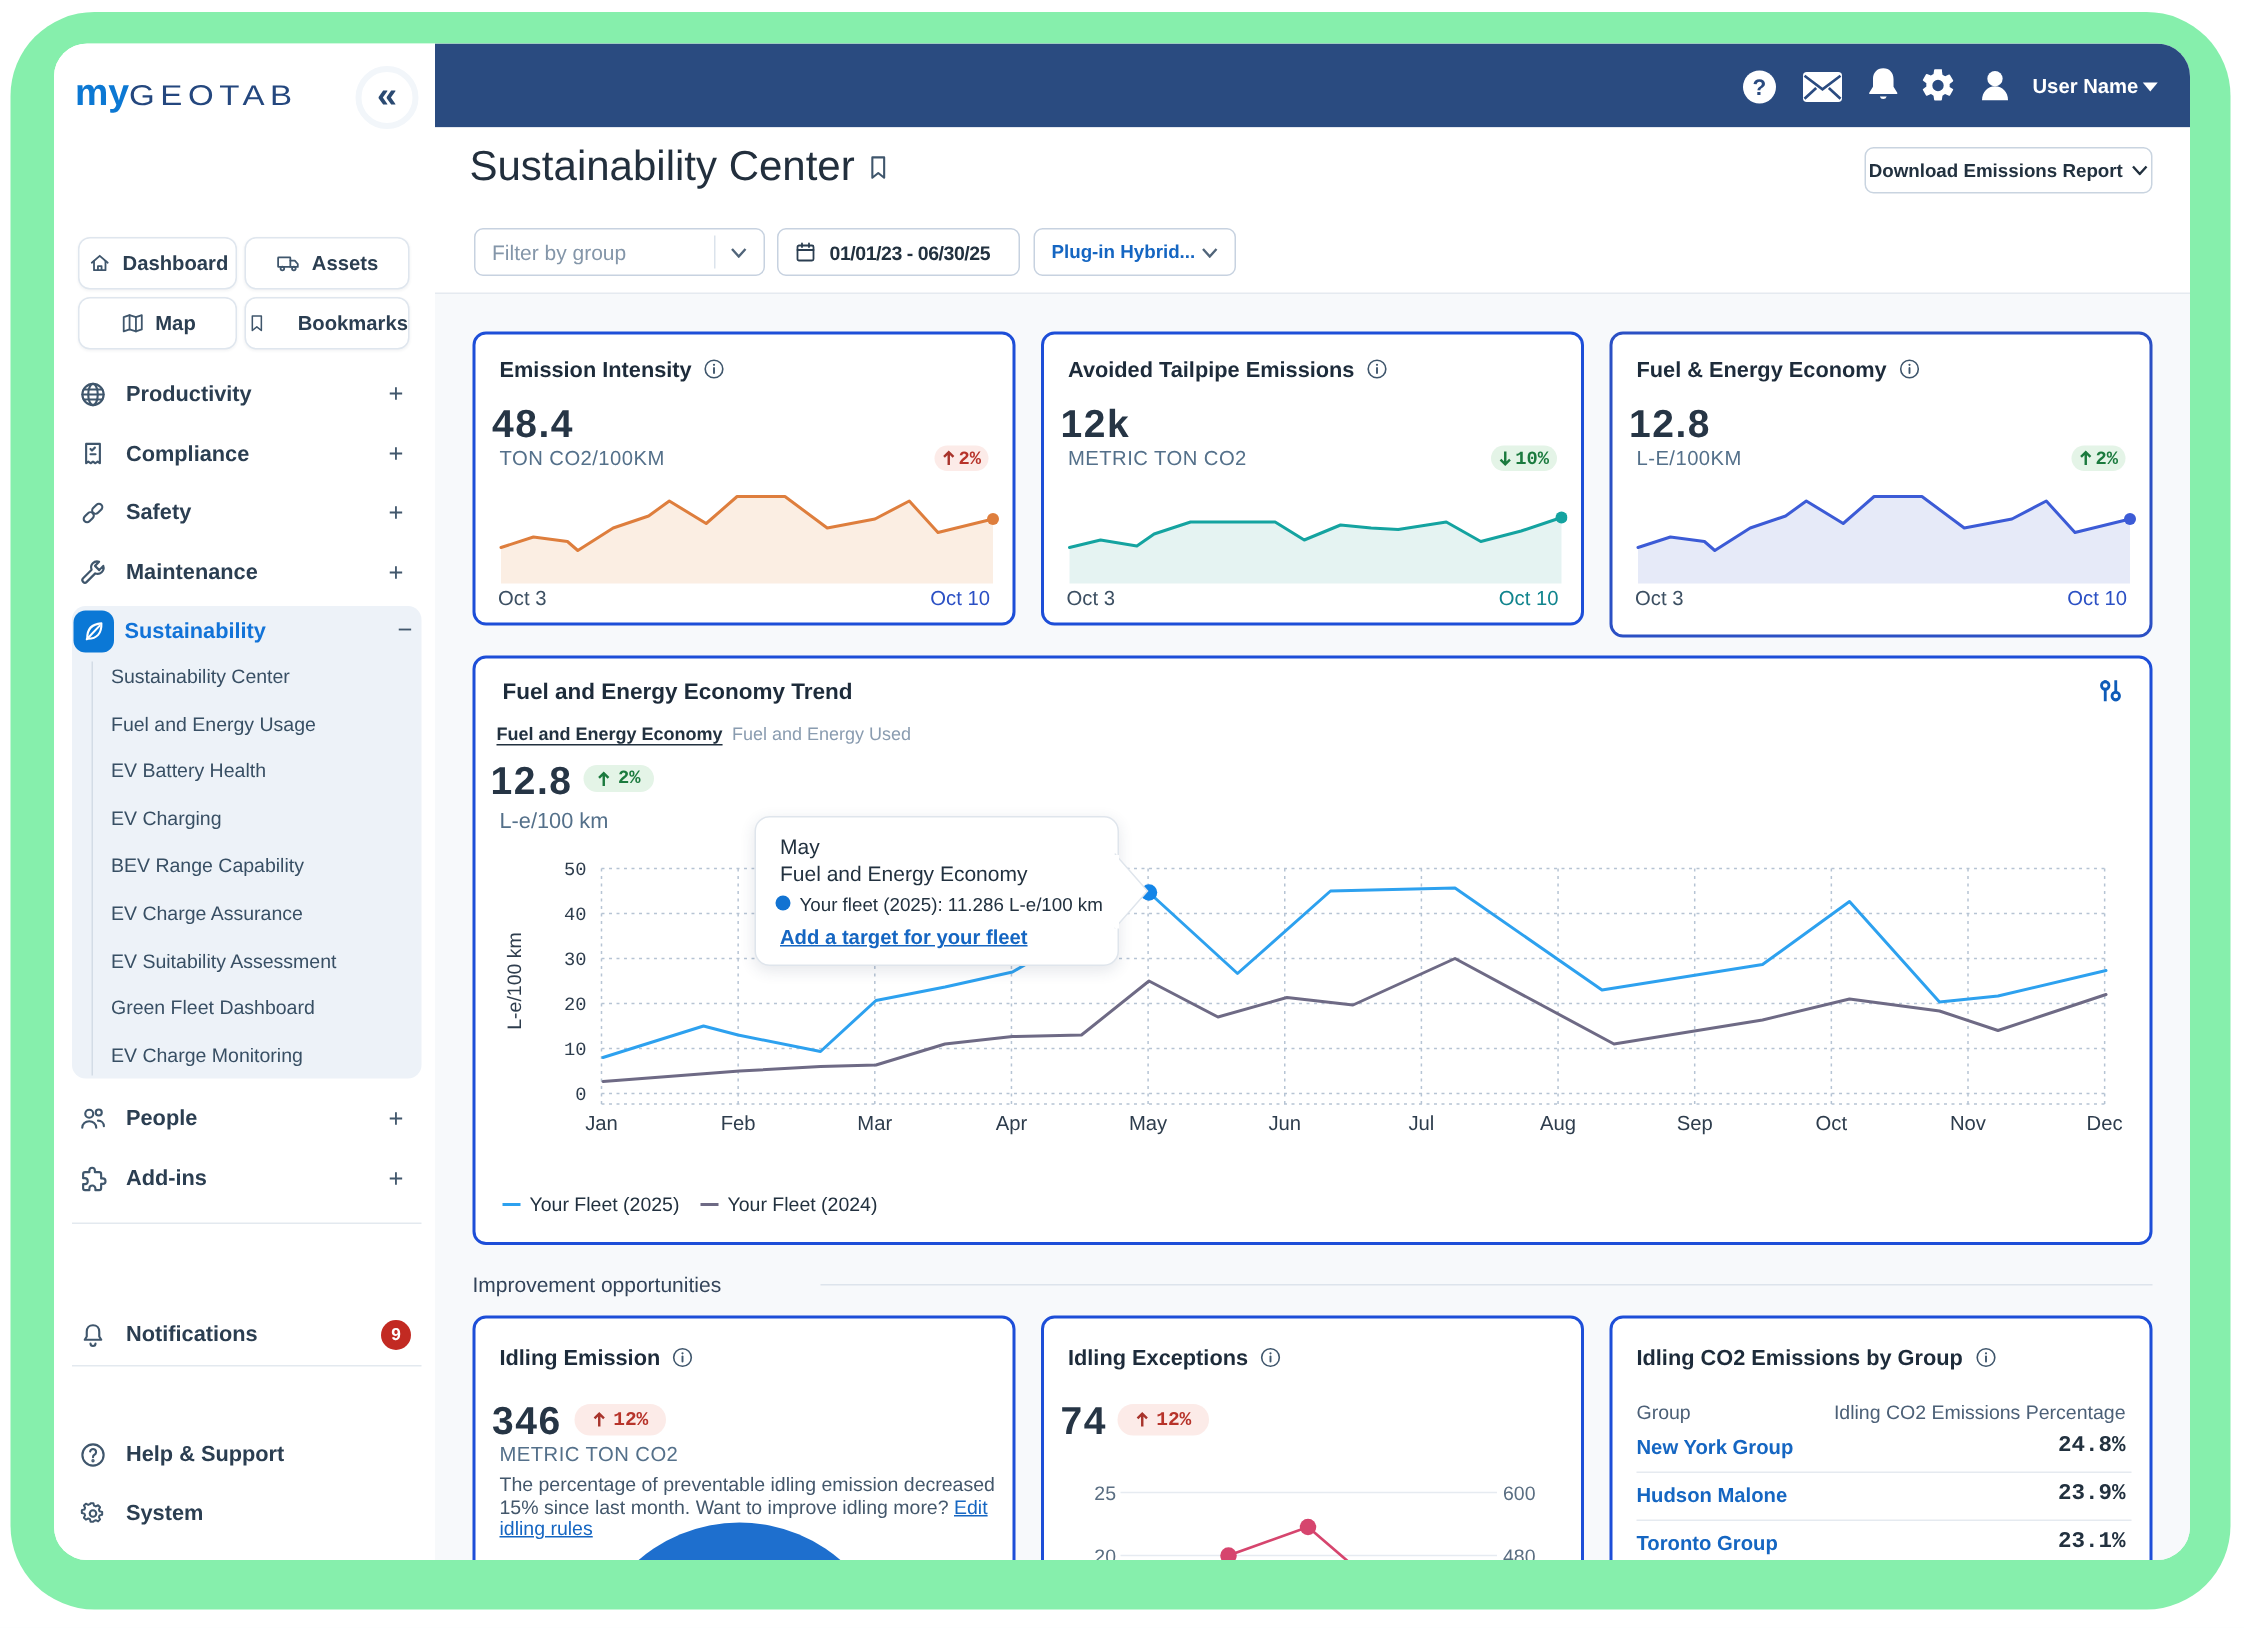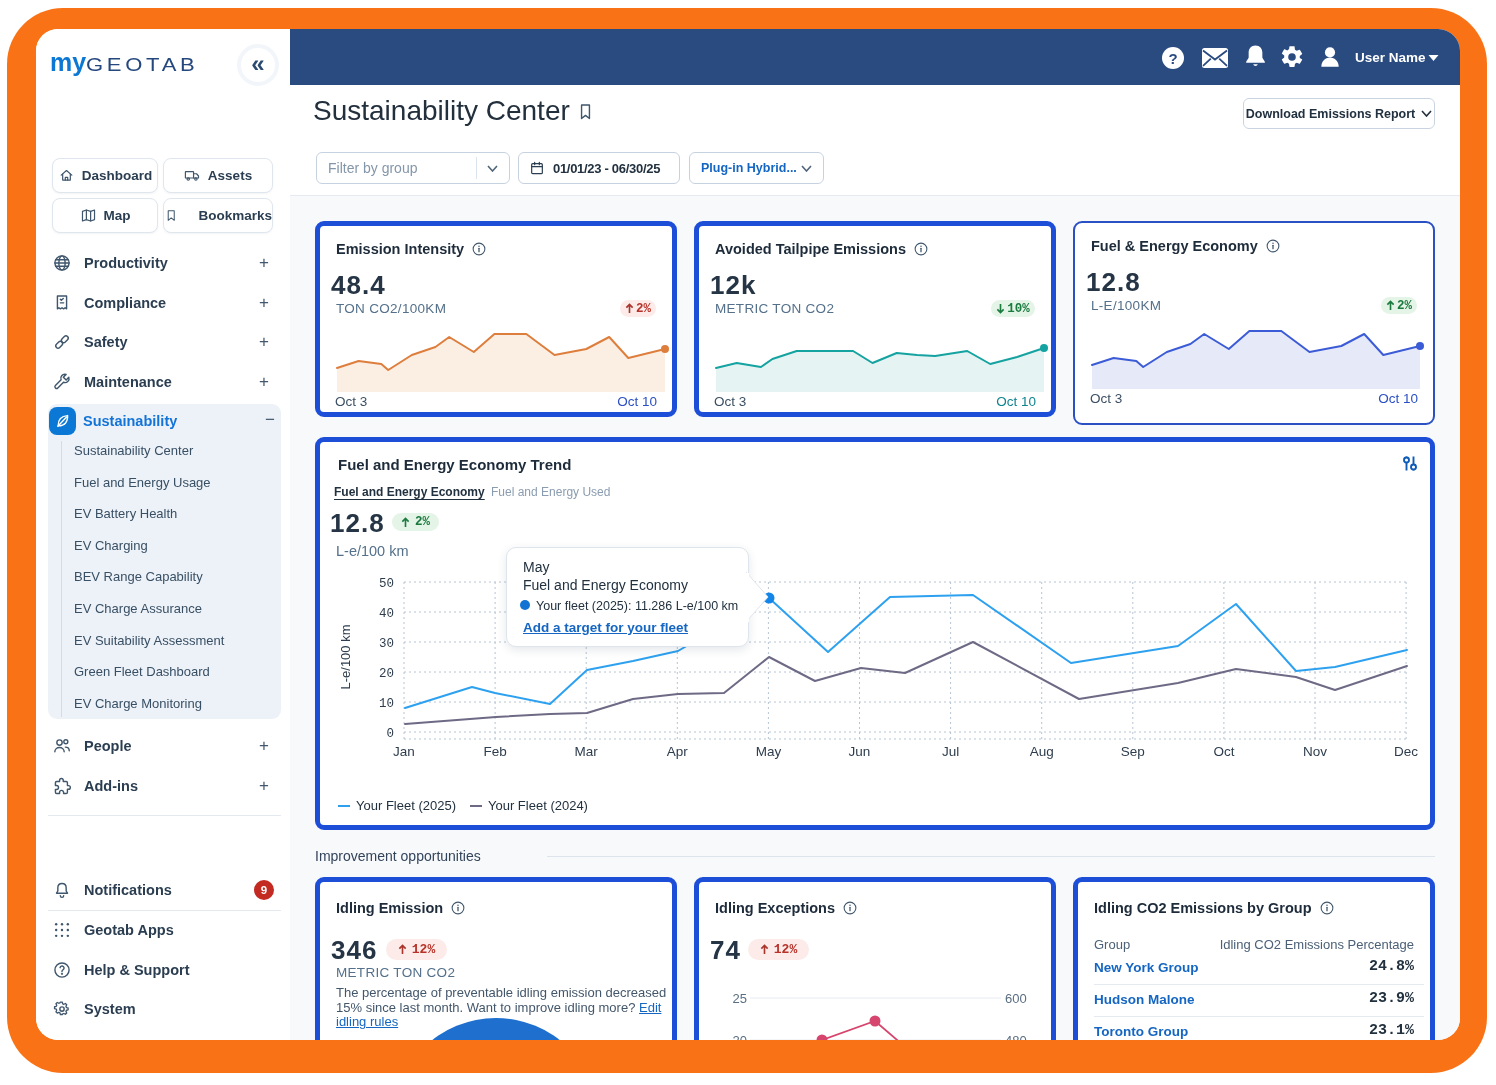--- a/index.html
+++ b/index.html
@@ -1,22 +1,22 @@
 <!DOCTYPE html>
 <html><head><meta charset="utf-8"><style>
 *{margin:0;padding:0;box-sizing:border-box}
 html,body{width:1496px;height:1085px;background:#fff;font-family:"Liberation Sans",sans-serif;overflow:hidden}
 .abs{position:absolute}
-.frame{position:absolute;left:7px;top:8px;width:1480px;height:1065px;background:#f97316;border-radius:56px}
+.frame{position:absolute;left:7px;top:8px;width:1480px;height:1065px;background:#86efac;border-radius:56px}
 .app{position:absolute;left:29px;top:21px;width:1424px;height:1011px;background:#fff;border-radius:22px;overflow:hidden}
 .sb{position:absolute;left:0;top:0;width:254px;height:1011px;background:#fff}
 .topbar{position:absolute;left:254px;top:0;width:1170px;height:56px;background:#2a4b80}
 .main{position:absolute;left:254px;top:56px;width:1170px;height:955px;background:#f7f9fb}
 .pagehead{position:absolute;left:0;top:0;width:1170px;height:111px;background:#fff;border-bottom:1px solid #e5eaf0}
-.card{position:absolute;background:#fff;border:5px solid #1d4ed8;border-radius:9px}
+.card{position:absolute;background:#fff;border:2px solid #1d4ed8;border-radius:9px}
 .ctitle{font-size:15px;font-weight:bold;color:#1d2b3a}
 .mono{font-family:"Liberation Mono",monospace}
 .bignum{font-size:26px;font-weight:bold;color:#263545;letter-spacing:1px}
 .unit{font-size:13.5px;color:#54708a;letter-spacing:.3px}
 .pill{position:absolute;border-radius:12px;font-weight:bold;display:flex;align-items:center;justify-content:center}
 .pill.red{background:#fcebe8;color:#b7332a}
 .pill.green{background:#e4f4e7;color:#1b7a3e}
 .navrow{position:absolute;left:12px;width:233px;height:40px;display:flex;align-items:center}
 .navrow .lbl{font-size:14.5px;font-weight:bold;color:#2b3e51;margin-left:12px}
 .navrow .ic{width:20px;height:20px;margin-left:4px;flex:none}
@@ -132,36 +132,20 @@
 <div class="abs" style="left:12px;top:786px;width:233px;height:1px;background:#e3e9ef"></div>
 <div class="navrow" style="top:841px">
           <span class="ic"><svg width="20" height="20" viewBox="0 0 24 24" fill="none" stroke="#3f566c" style="color:#3f566c" stroke-width="1.7" stroke-linecap="round" stroke-linejoin="round">
               <path d="M12 4.2c-3 0-5 2.2-5 5.2v3.8l-1.6 2.6h13.2L17 13.2V9.4c0-3-2-5.2-5-5.2Z"></path>
               <path d="M10 18.8a2 2 0 0 0 4 0"></path>
             </svg></span>
           <span class="lbl">Notifications</span>
           <span class="abs" style="right:7px;top:10px;width:20px;height:20px;border-radius:50%;background:#c22a22;color:#fff;font-size:11.5px;font-weight:bold;display:flex;align-items:center;justify-content:center">9</span>
         </div>
 <div class="abs" style="left:12px;top:881px;width:233px;height:1px;background:#e3e9ef"></div>
-<div class="navrow" style="top:881px">
-          <span class="ic"><svg width="20" height="20" viewBox="0 0 24 24" fill="none" stroke="#3f566c" style="color:#3f566c" stroke-width="1.7" stroke-linecap="round" stroke-linejoin="round">
-              <g fill="currentColor" stroke="none">
-                <circle cx="5" cy="5" r="1.45"></circle>
-                <circle cx="12" cy="5" r="1.45"></circle>
-                <circle cx="19" cy="5" r="1.45"></circle>
-                <circle cx="5" cy="12" r="1.45"></circle>
-                <circle cx="12" cy="12" r="1.45"></circle>
-                <circle cx="19" cy="12" r="1.45"></circle>
-                <circle cx="5" cy="19" r="1.45"></circle>
-                <circle cx="12" cy="19" r="1.45"></circle>
-                <circle cx="19" cy="19" r="1.45"></circle>
-              </g>
-            </svg></span>
-          <span class="lbl">Geotab Apps</span>
-        </div>
 <div class="navrow" style="top:921px">
           <span class="ic"><svg width="20" height="20" viewBox="0 0 24 24" fill="none" stroke="#3f566c" style="color:#3f566c" stroke-width="1.7" stroke-linecap="round" stroke-linejoin="round">
               <circle cx="12" cy="12" r="8.5"></circle>
               <path d="M9.7 9.2a2.4 2.4 0 1 1 3.4 2.6c-.8.4-1.1 1-1.1 1.9"></path>
               <circle cx="12" cy="16.6" r=".5" fill="currentColor"></circle>
             </svg></span>
           <span class="lbl">Help &amp; Support</span>
         </div>
 <div class="navrow" style="top:960px">
           <span class="ic"><svg width="20" height="20" viewBox="0 0 24 24" fill="none" stroke="#3f566c" style="color:#3f566c" stroke-width="1.7" stroke-linecap="round" stroke-linejoin="round">

